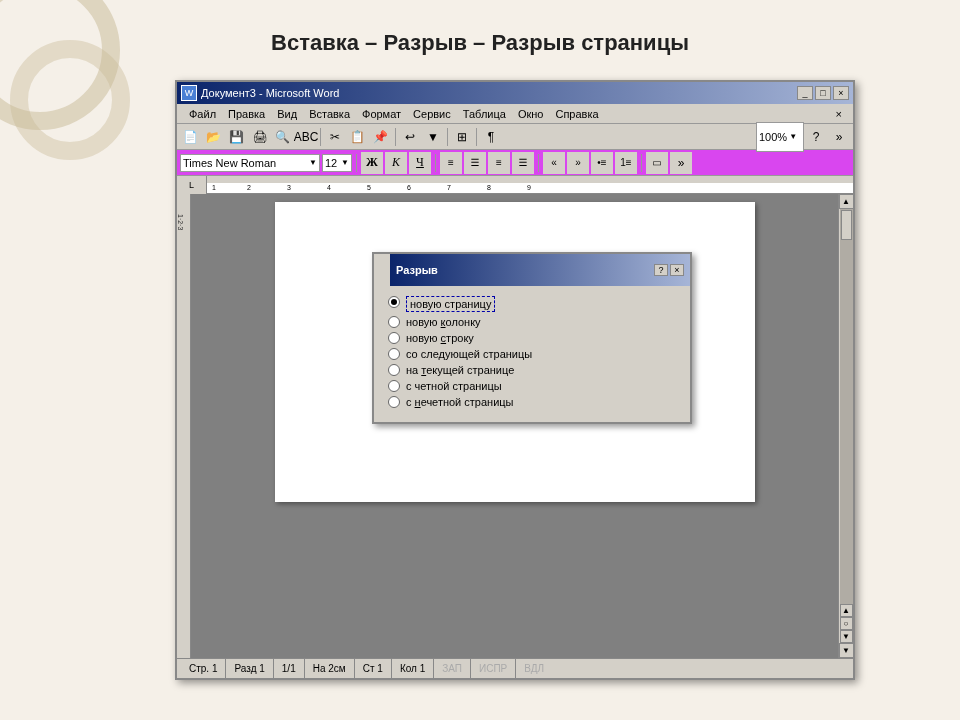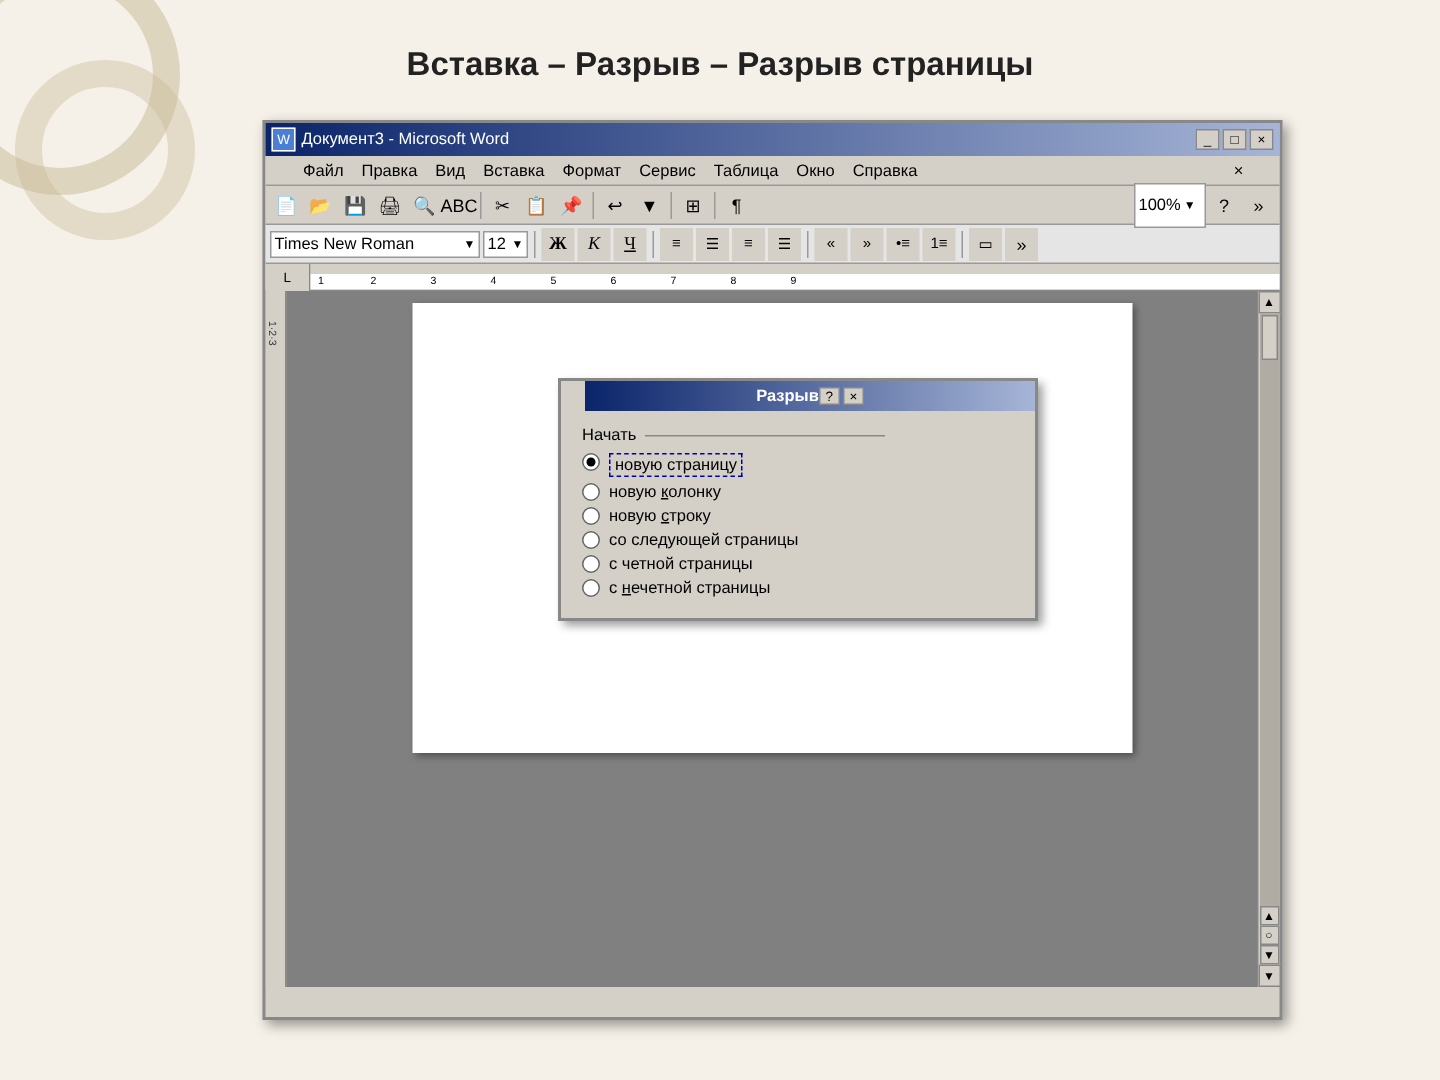--- a/index.html
+++ b/index.html
@@ -97,21 +97,21 @@
       cursor: pointer;
       color: #000;
     }
 
     
     .menu-bar {
       height: 20px;
       background: #d4d0c8;
       display: flex;
       align-items: center;
-      padding: 0 20px;
+      padding: 0 7px;
       border-bottom: 1px solid #999;
       gap: 2px;
     }
     .menu-item {
       font-size: 11px;
       font-family: Arial, sans-serif;
       padding: 1px 5px;
       cursor: pointer;
       color: #000;
     }
@@ -153,21 +153,21 @@
       display: flex; align-items: center;
       padding: 0 2px;
     }
     .zoom-combo {
       width: 48px;
     }
 
     
     .format-toolbar {
       height: 26px;
-      background: #e5e5e5;
+      background: #d946ef;
       display: flex;
       align-items: center;
       padding: 0 3px;
       border-bottom: 1px solid #999;
       gap: 2px;
     }
     .font-combo {
       width: 140px; height: 18px;
       background: #fff;
       border: 1px solid #999;
@@ -296,25 +296,25 @@
       position: absolute;
       top: 170px;
       left: 195px;
       width: 320px;
       background: #d4d0c8;
       border: 2px solid #888;
       box-shadow: 3px 3px 6px rgba(0,0,0,0.4);
       pointer-events: all;
     }
     .dialog-title {
-      height: 20px;
+      height: 32px;
       background: linear-gradient(to right, #0a246a, #a6b5d7);
       display: flex;
       align-items: center;
-      justify-content: center;
+      justify-content: space-between;
       padding: 0 6px;
       margin-left: 16px;
     }
     .dialog-title-text {
       color: #fff;
       font-size: 11px;
       font-weight: bold;
       font-family: Arial;
     }
     .dialog-title-btns {
@@ -509,32 +509,42 @@
       <div class="scroll-track">
         <div class="scroll-thumb"></div>
       </div>
       <div style="width:13px;height:13px;background:#d4d0c8;border:1px solid #888;display:flex;align-items:center;justify-content:center;font-size:8px;">▲</div>
       <div style="width:13px;height:13px;background:#d4d0c8;border:1px solid #888;display:flex;align-items:center;justify-content:center;font-size:8px;">○</div>
       <div style="width:13px;height:13px;background:#d4d0c8;border:1px solid #888;display:flex;align-items:center;justify-content:center;font-size:8px;">▼</div>
       <div class="scroll-btn">▼</div>
     </div>
   </div>
 
+  <div class="bottom-bar">
+    <div class="status-item">Стр. 1</div>
+    <div class="status-item">Разд 1</div>
+    <div class="status-item">1/1</div>
+    <div class="status-item">На 2см</div>
+    <div class="status-item">Ст 1</div>
+    <div class="status-item">Кол 1</div>
+    <div class="status-item" style="color:#aaa;">ЗАП</div>
+    <div class="status-item" style="color:#aaa;">ИСПР</div>
+    <div class="status-item" style="color:#aaa;">ВДЛ</div>
+  </div>
 
   <div class="dialog">
     <div class="dialog-title">
       <span class="dialog-title-text">Разрыв</span>
       <div class="dialog-title-btns">
         <div class="dialog-tb-btn">?</div>
         <div class="dialog-tb-btn">×</div>
       </div>
     </div>
     <div class="dialog-body">
 
-      <div class="dialog-group-label">Начать</div>
 
       <div class="dialog-radio-row">
         <div class="radio-circle">
           <div class="radio-dot"></div>
         </div>
         <span class="radio-selected-box">новую страницу</span>
       </div>
 
       <div class="dialog-radio-row">
         <div class="radio-circle"></div>
@@ -545,20 +555,24 @@
         <div class="radio-circle"></div>
         <span>новую <u>с</u>троку</span>
       </div>
 
 
       <div class="dialog-radio-row">
         <div class="radio-circle"></div>
         <span>со следующей страницы</span>
       </div>
 
+      <div class="dialog-radio-row">
+        <div class="radio-circle"></div>
+        <span>на <u>т</u>екущей странице</span>
+      </div>
 
       <div class="dialog-radio-row">
         <div class="radio-circle"></div>
         <span>с четной страницы</span>
       </div>
 
       <div class="dialog-radio-row">
         <div class="radio-circle"></div>
         <span>с <u>н</u>ечетной страницы</span>
       </div>

